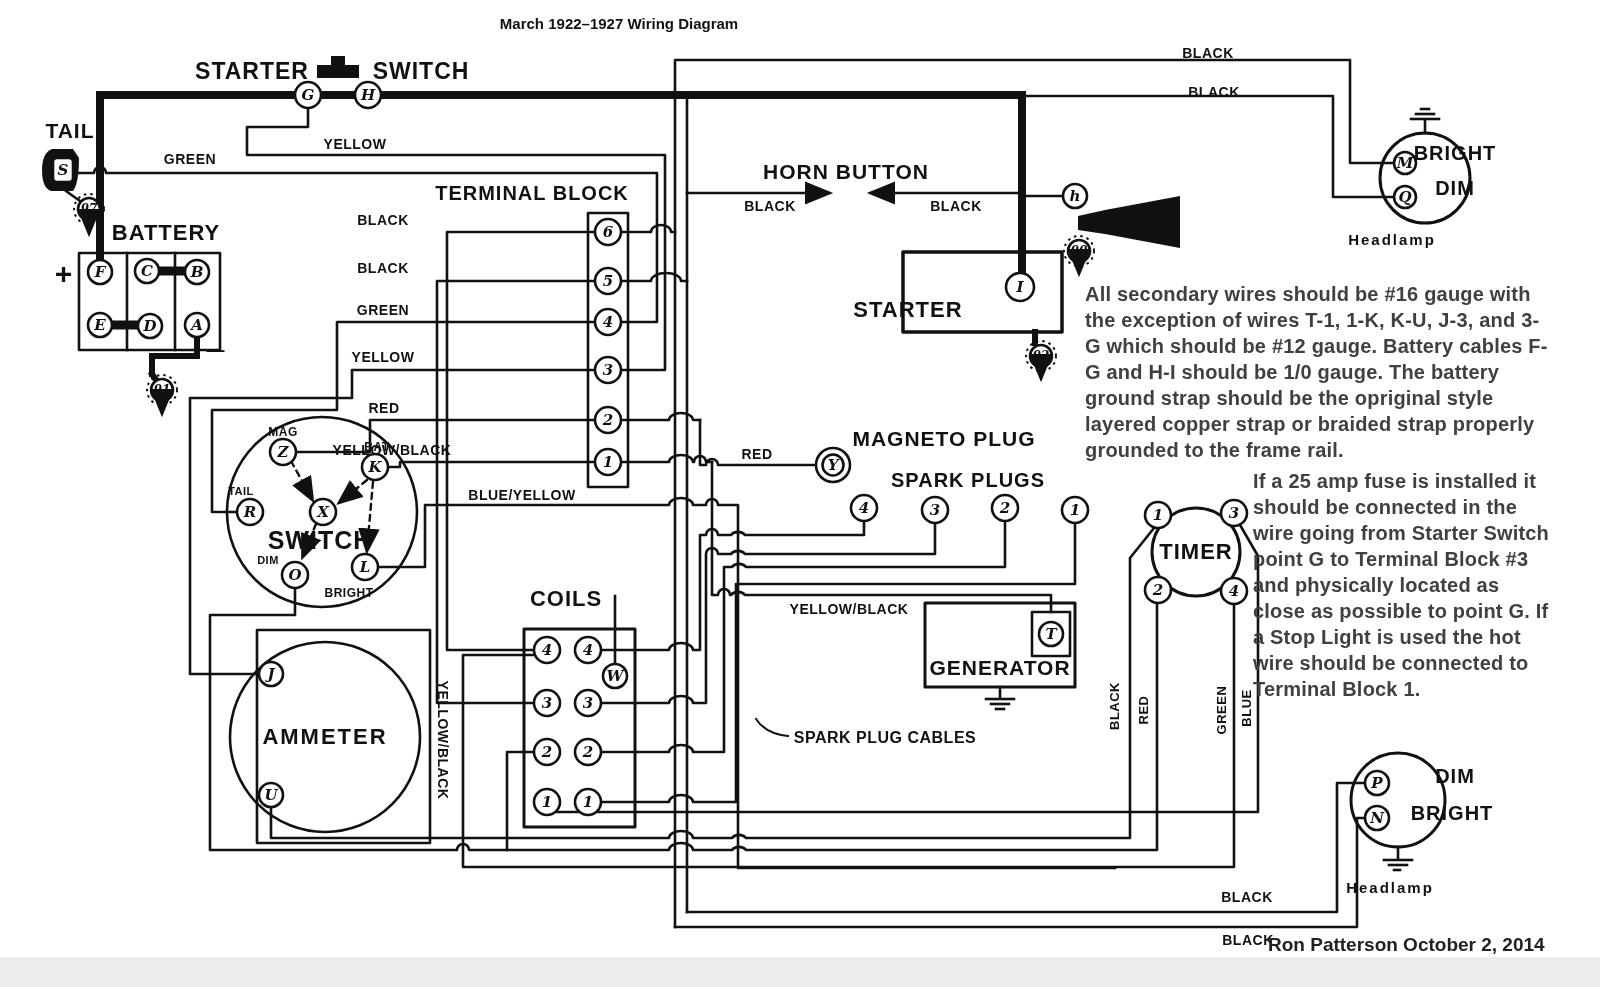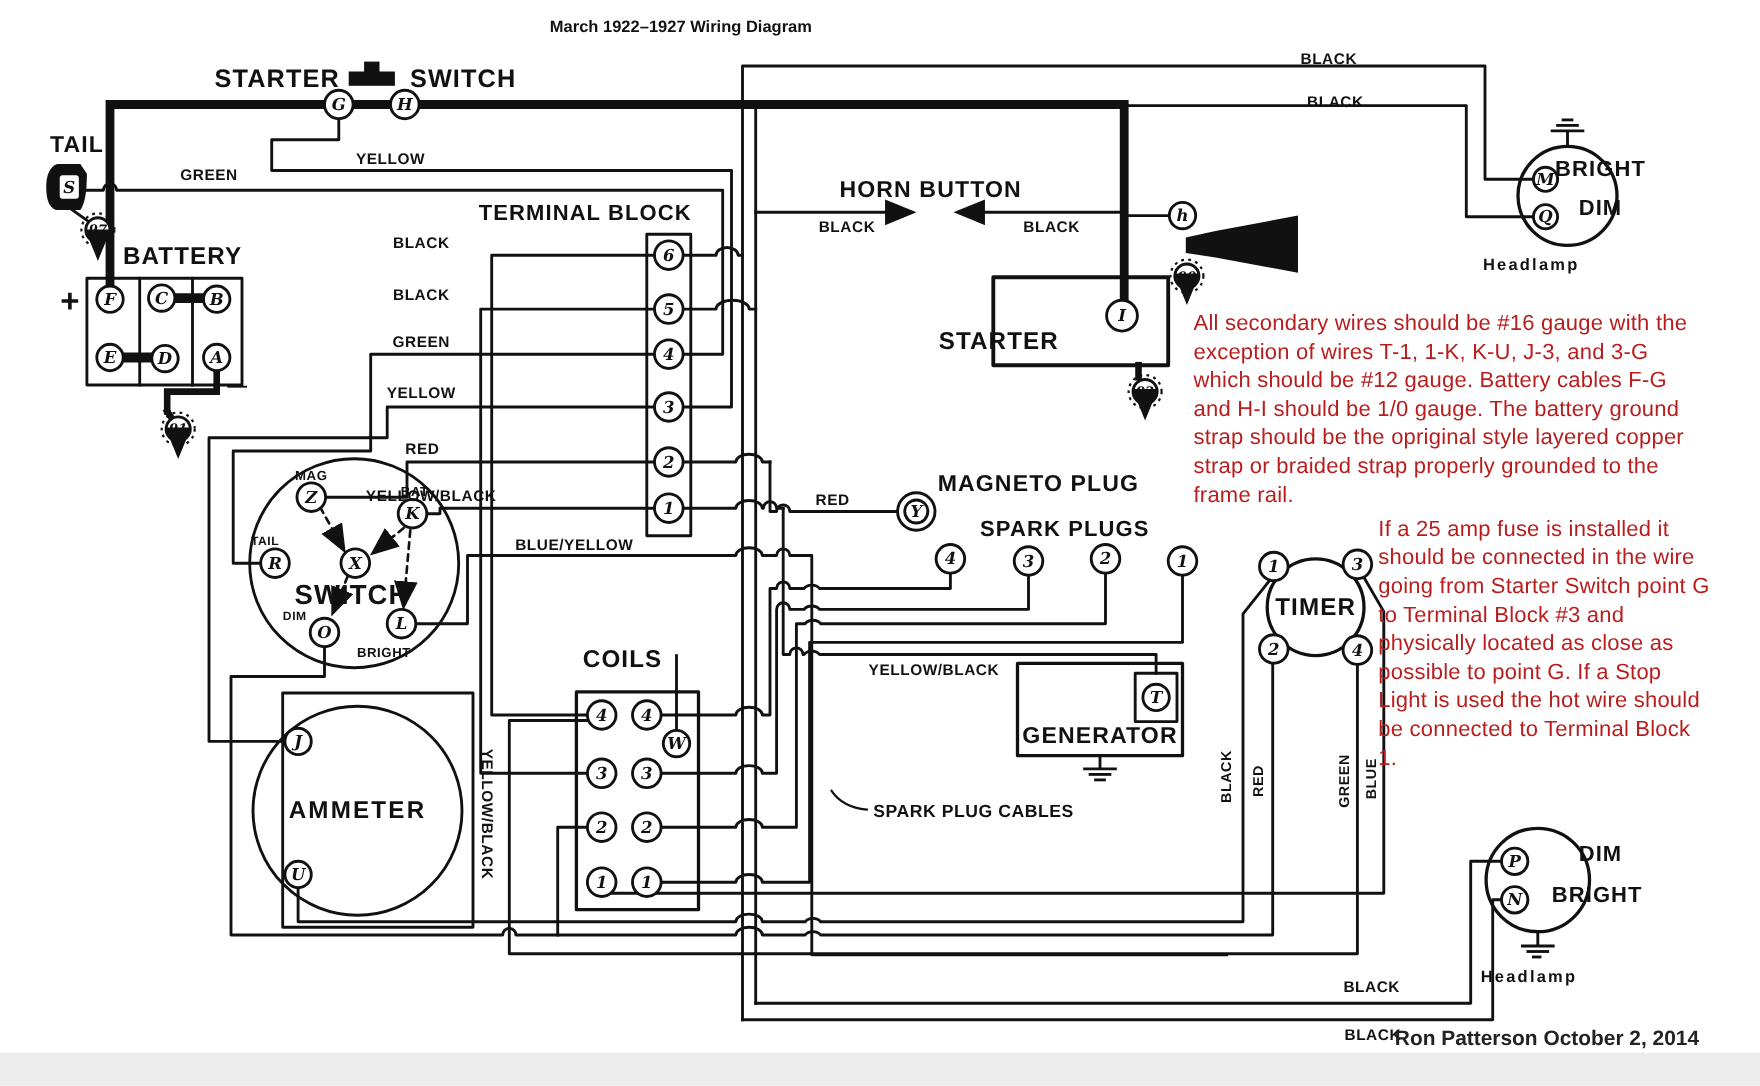--- a/index.html
+++ b/index.html
@@ -11,21 +11,21 @@
   .wm{fill:none;stroke:#111;stroke-width:9;stroke-linecap:square}
   .ws{fill:none;stroke:#111;stroke-width:6;stroke-linecap:square}
   .dash{fill:none;stroke:#111;stroke-width:2.4;stroke-dasharray:6 5;stroke-linecap:round}
   .term{fill:#fff;stroke:#111;stroke-width:2.6}
   .blk{fill:#111;stroke:none}
   .tl{font:italic 700 15px "DejaVu Serif",serif;text-anchor:middle;fill:#111}
   .tls{font:italic 700 12px "DejaVu Serif",serif;text-anchor:middle;fill:#111}
   .lab{font-family:"Liberation Sans",sans-serif;font-weight:600;fill:#111;text-anchor:middle;letter-spacing:1px}
   .lab2{font-family:"Liberation Sans",sans-serif;font-weight:600;fill:#111;text-anchor:middle;letter-spacing:.5px}
   .gtick{fill:none;stroke:#111;stroke-width:2;stroke-dasharray:2.5 4}
-  .note{position:absolute;font-size:20px;line-height:26px;font-weight:400;letter-spacing:.2px;color:#b91c1c}
+  .note{position:absolute;font-size:20px;line-height:26px;font-weight:700;letter-spacing:.2px;color:#404040}
   .credit{position:absolute;font-size:19px;font-weight:600;color:#222}
 </style>
 </head>
 <body>
 
 <div id="stage">
 
 <svg width="1600" height="987" viewBox="0 0 1600 987">
   <defs>
     <marker id="arr" orient="auto" markerWidth="12" markerHeight="10" refX="9" refY="4.5">

